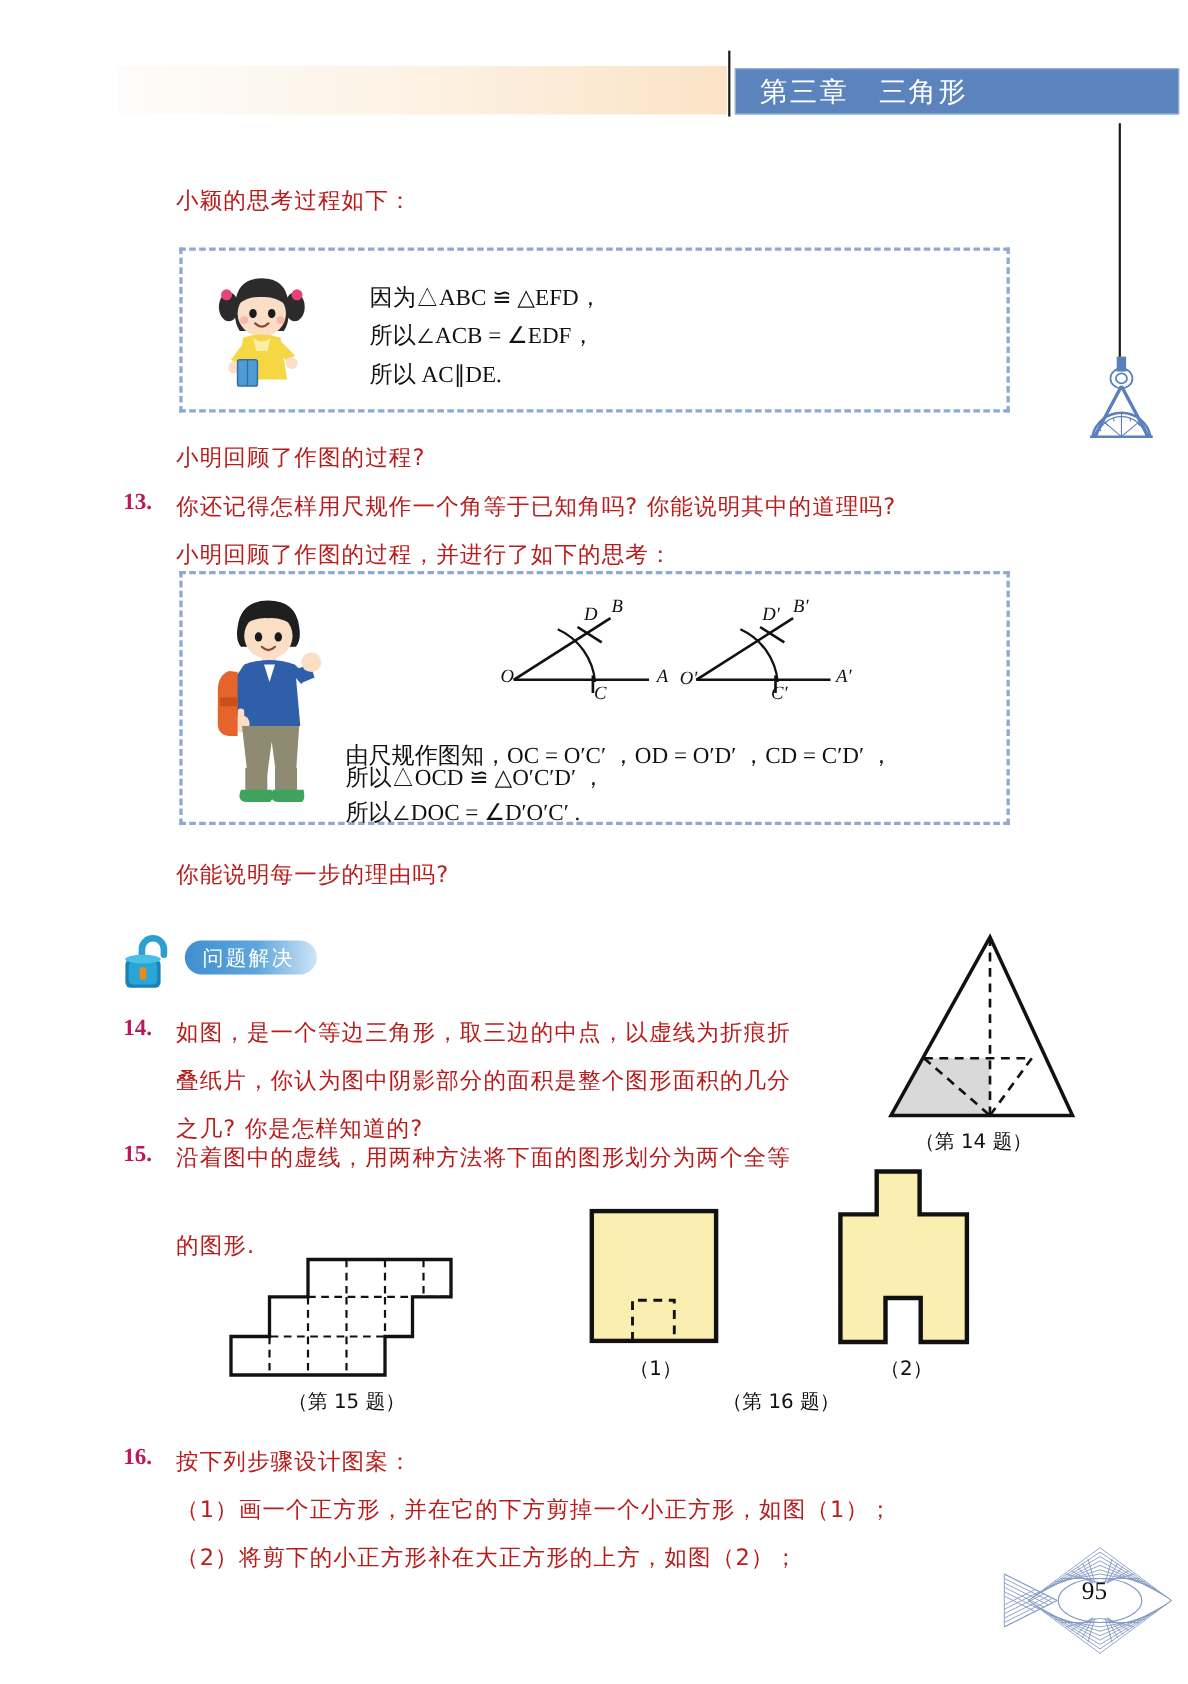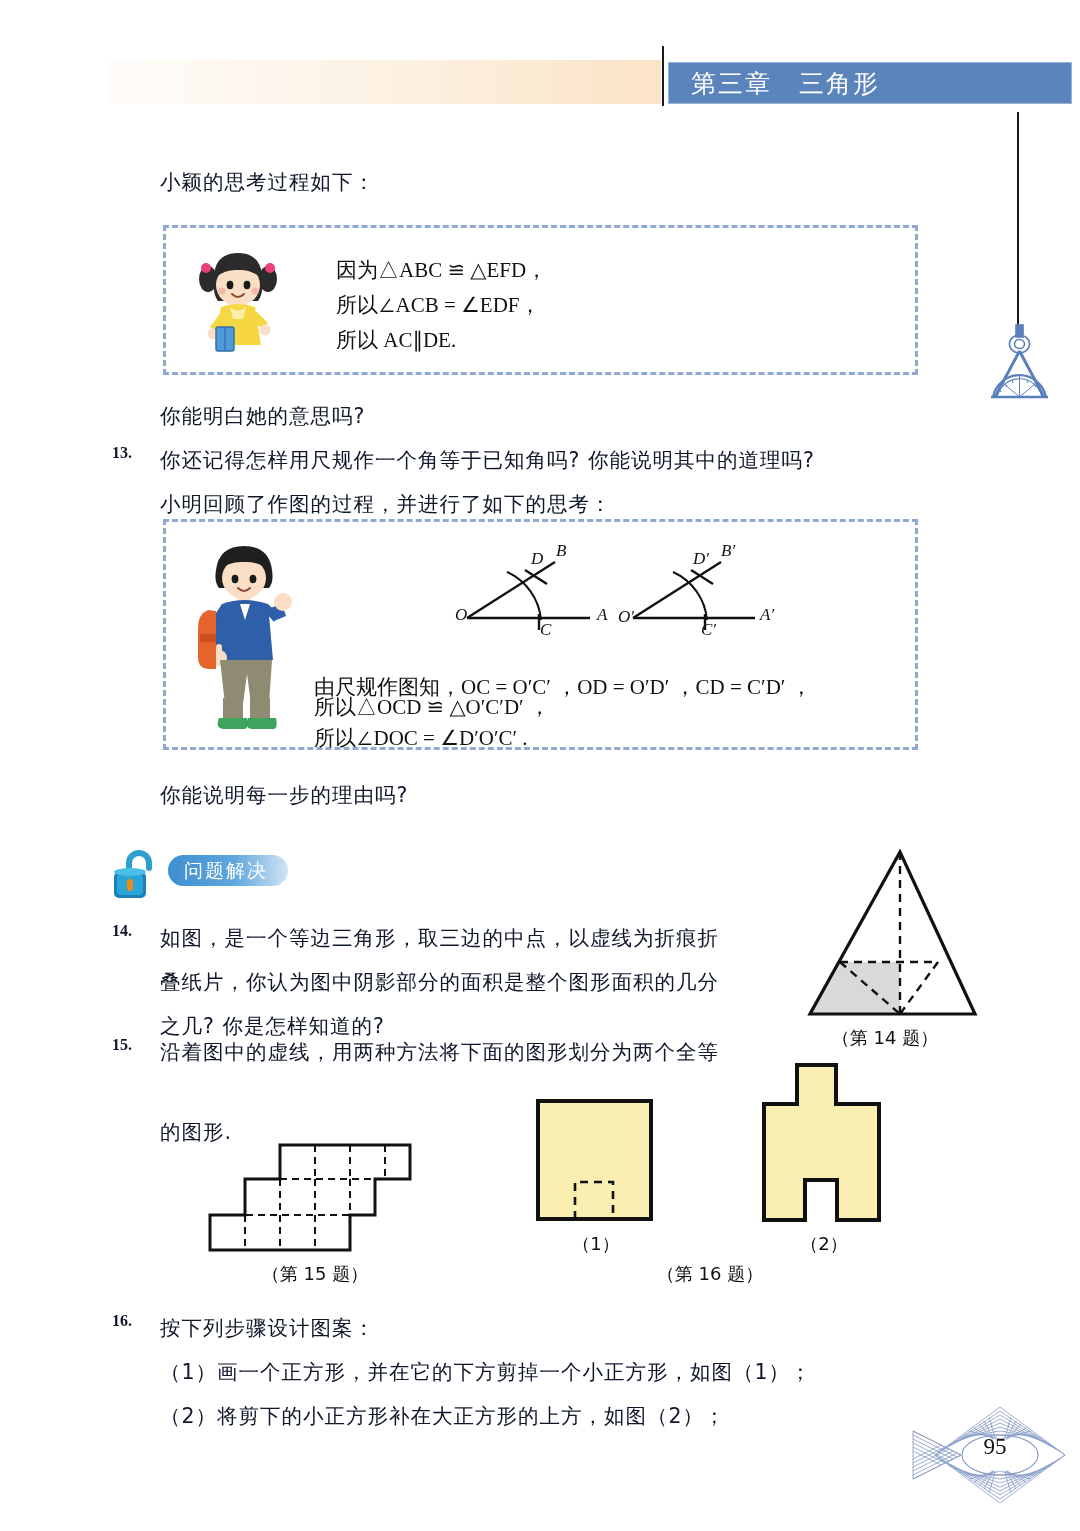--- a/index.html
+++ b/index.html
@@ -70,43 +70,43 @@
     width: 70px;
     height: 80px;
   }
 
   
   .ztext {
     font-family: "DejaVu Sans", sans-serif;
     font-size: 20.5px;
     line-height: 41px;
     letter-spacing: 1px;
-    color: #0f172a;
+    color: #b91c1c;
     white-space: nowrap;
   }
   .math {
     font-family: "Liberation Serif", serif;
     font-size: 21px;
   }
 
   
   .dashed-box {
     position: absolute;
     border: 3px dashed #8fa9d0;
     box-sizing: border-box;
     background: #ffffff;
   }
 
   
   .item-num {
     position: absolute;
     font-family: "Liberation Serif", serif;
     font-weight: bold;
-    font-size: 16px;
-    color: #0f172a;
+    font-size: 21px;
+    color: #be185d;
     text-align: center;
   }
 
   
   .pill-badge {
     position: absolute;
     height: 31px;
     border-radius: 16px;
     background: linear-gradient(to right, #3f8fd0 0%, #5fa6dd 55%, #cfe4f5 100%);
     display: flex;
@@ -214,21 +214,21 @@
 
     <rect x="30" y="82" width="18" height="24" rx="2" fill="#4f9bd8" stroke="#2f6fa8" stroke-width="1.4"></rect>
     <line x1="39" y1="82" x2="39" y2="106" stroke="#2f6fa8" stroke-width="1.2"></line>
   </svg>
 </div>
 
 <div class="math" style="position:absolute;left:336px;top:253px;line-height:34px;">因为△ABC ≌ △EFD，</div>
 <div class="math" style="position:absolute;left:336px;top:288px;line-height:34px;">所以∠ACB = ∠EDF，</div>
 <div class="math" style="position:absolute;left:336px;top:323px;line-height:34px;">所以 AC∥DE.</div>
 
-<div class="ztext" style="position:absolute;left:160px;top:396px;">你能明白她的意思吗?</div>
+<div class="ztext" style="position:absolute;left:160px;top:396px;">小明回顾了作图的过程?</div>
 
 <div class="item-num" style="left:112px;top:444px;">13.</div>
 <div class="ztext" style="position:absolute;left:160px;top:440px;">你还记得怎样用尺规作一个角等于已知角吗? 你能说明其中的道理吗?</div>
 <div class="ztext" style="position:absolute;left:160px;top:484px;">小明回顾了作图的过程，并进行了如下的思考：</div>
 
 <div class="dashed-box" style="left:163px;top:519px;width:755px;height:231px;"></div>
 
 <div style="position:absolute;left:186px;top:538px;width:120px;height:195px;">
   <svg width="120" height="195" viewBox="0 0 120 195">
 

